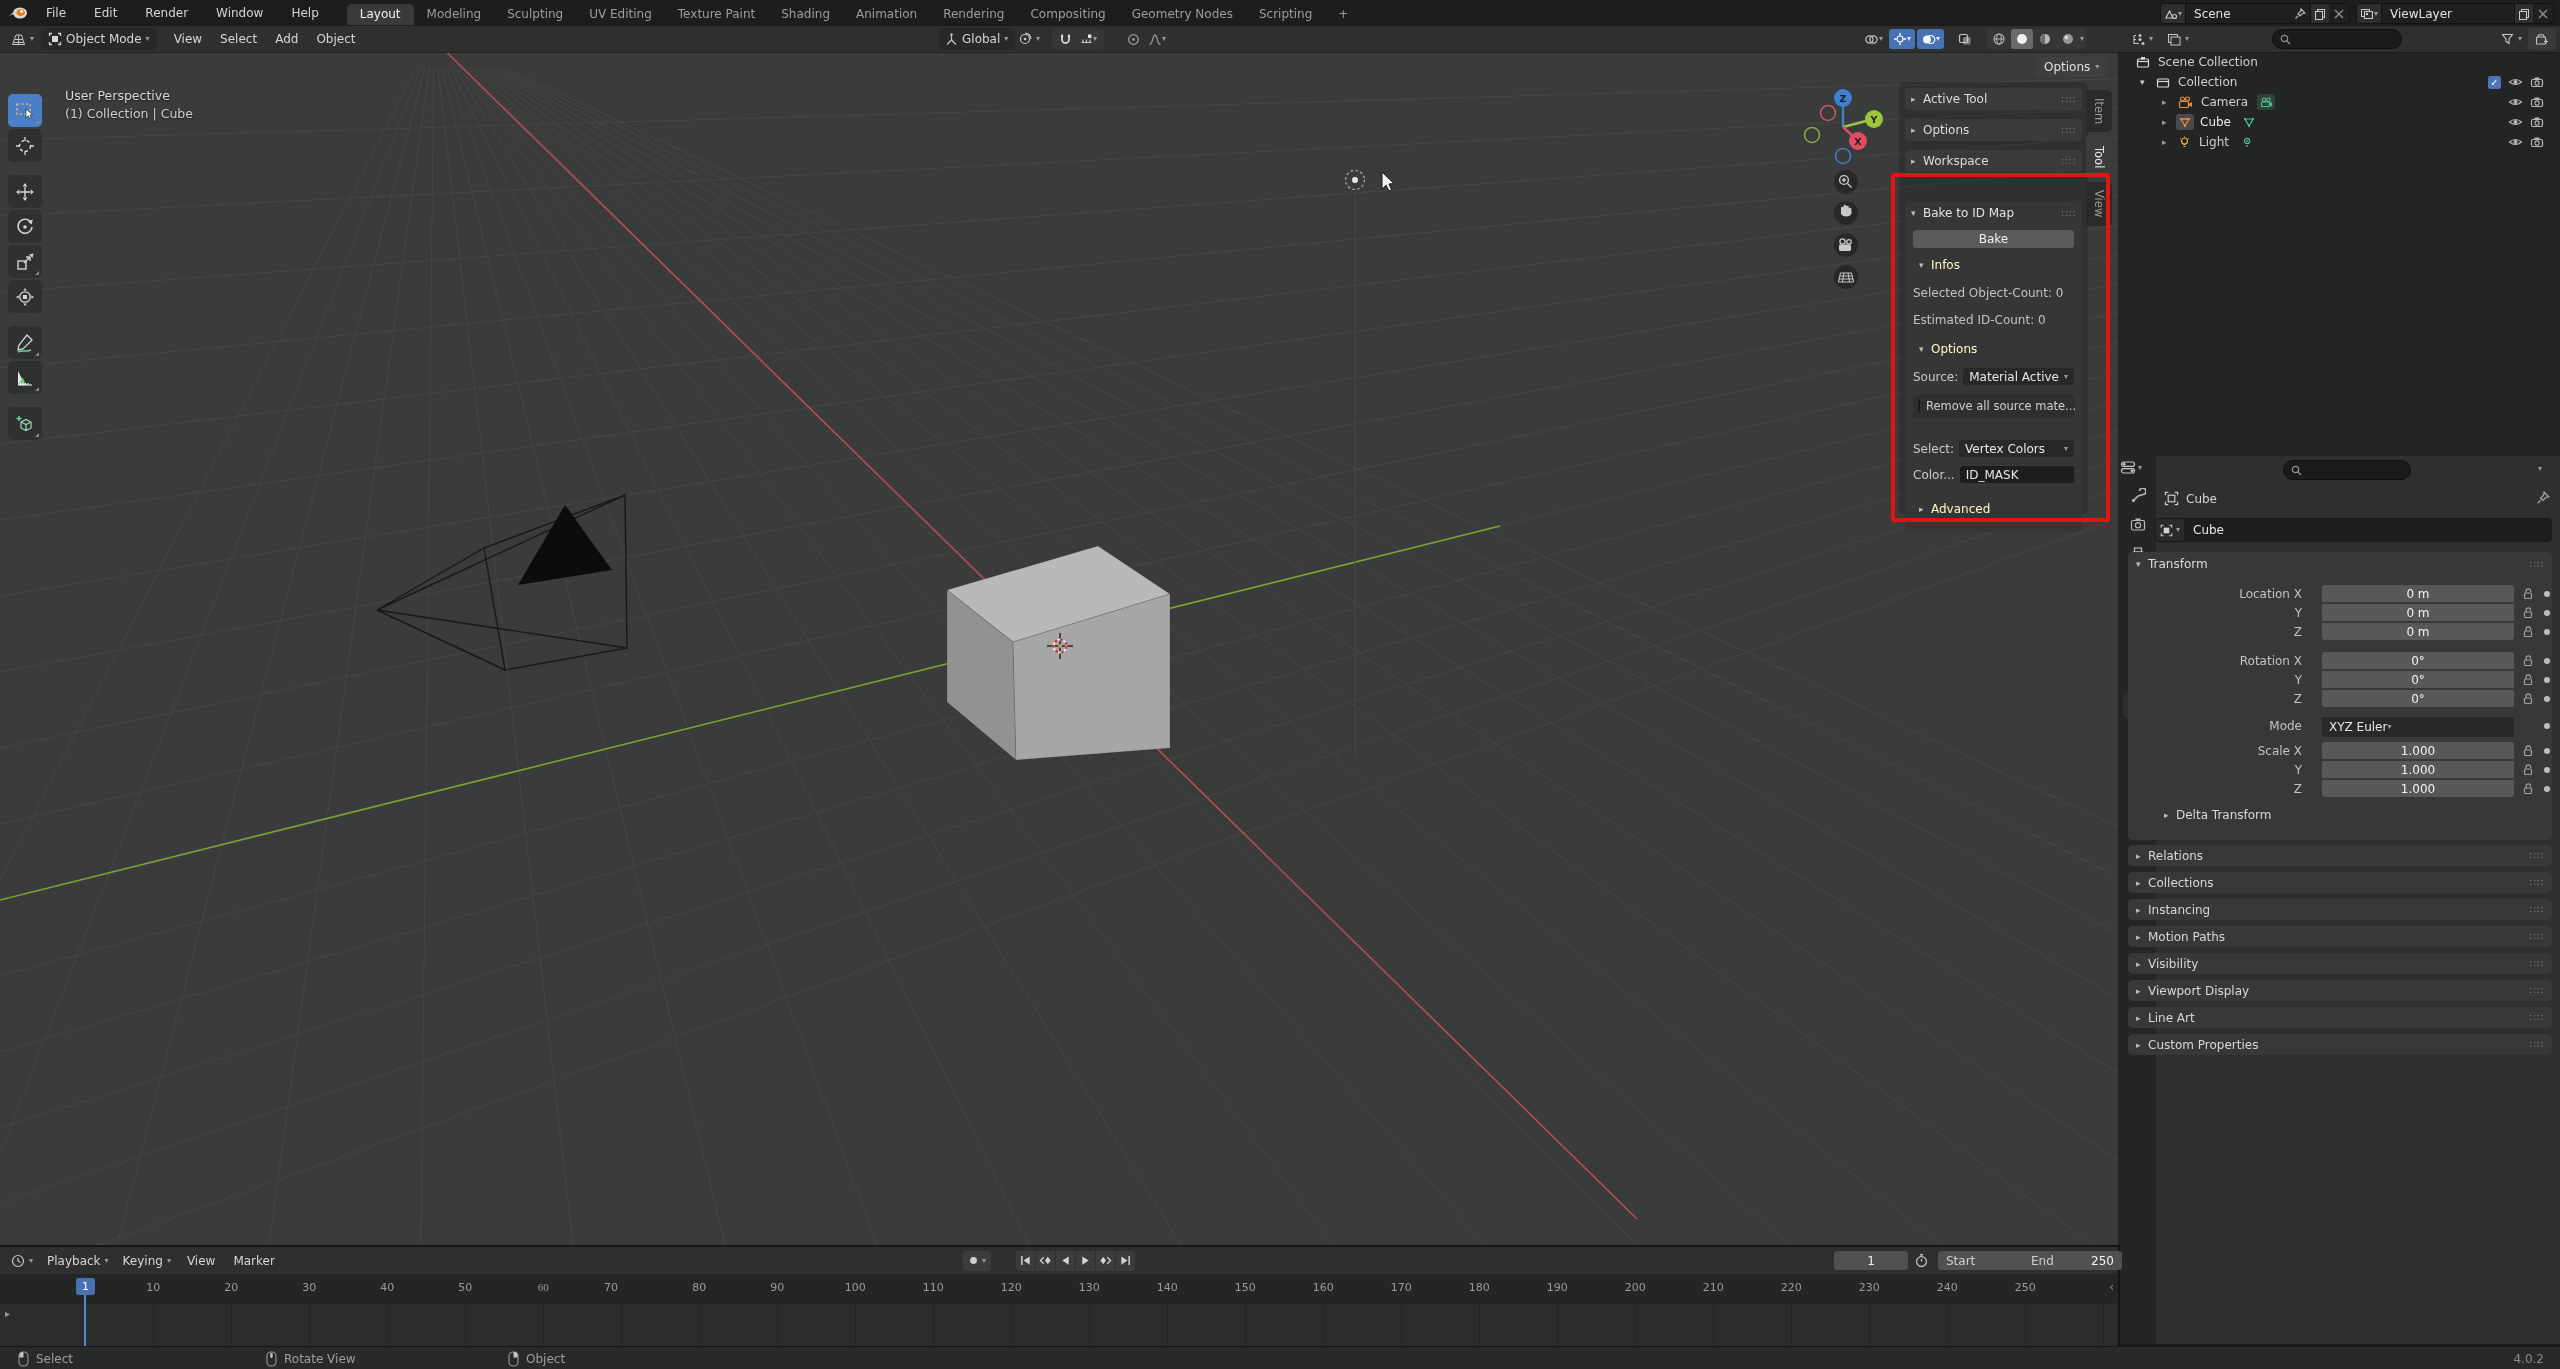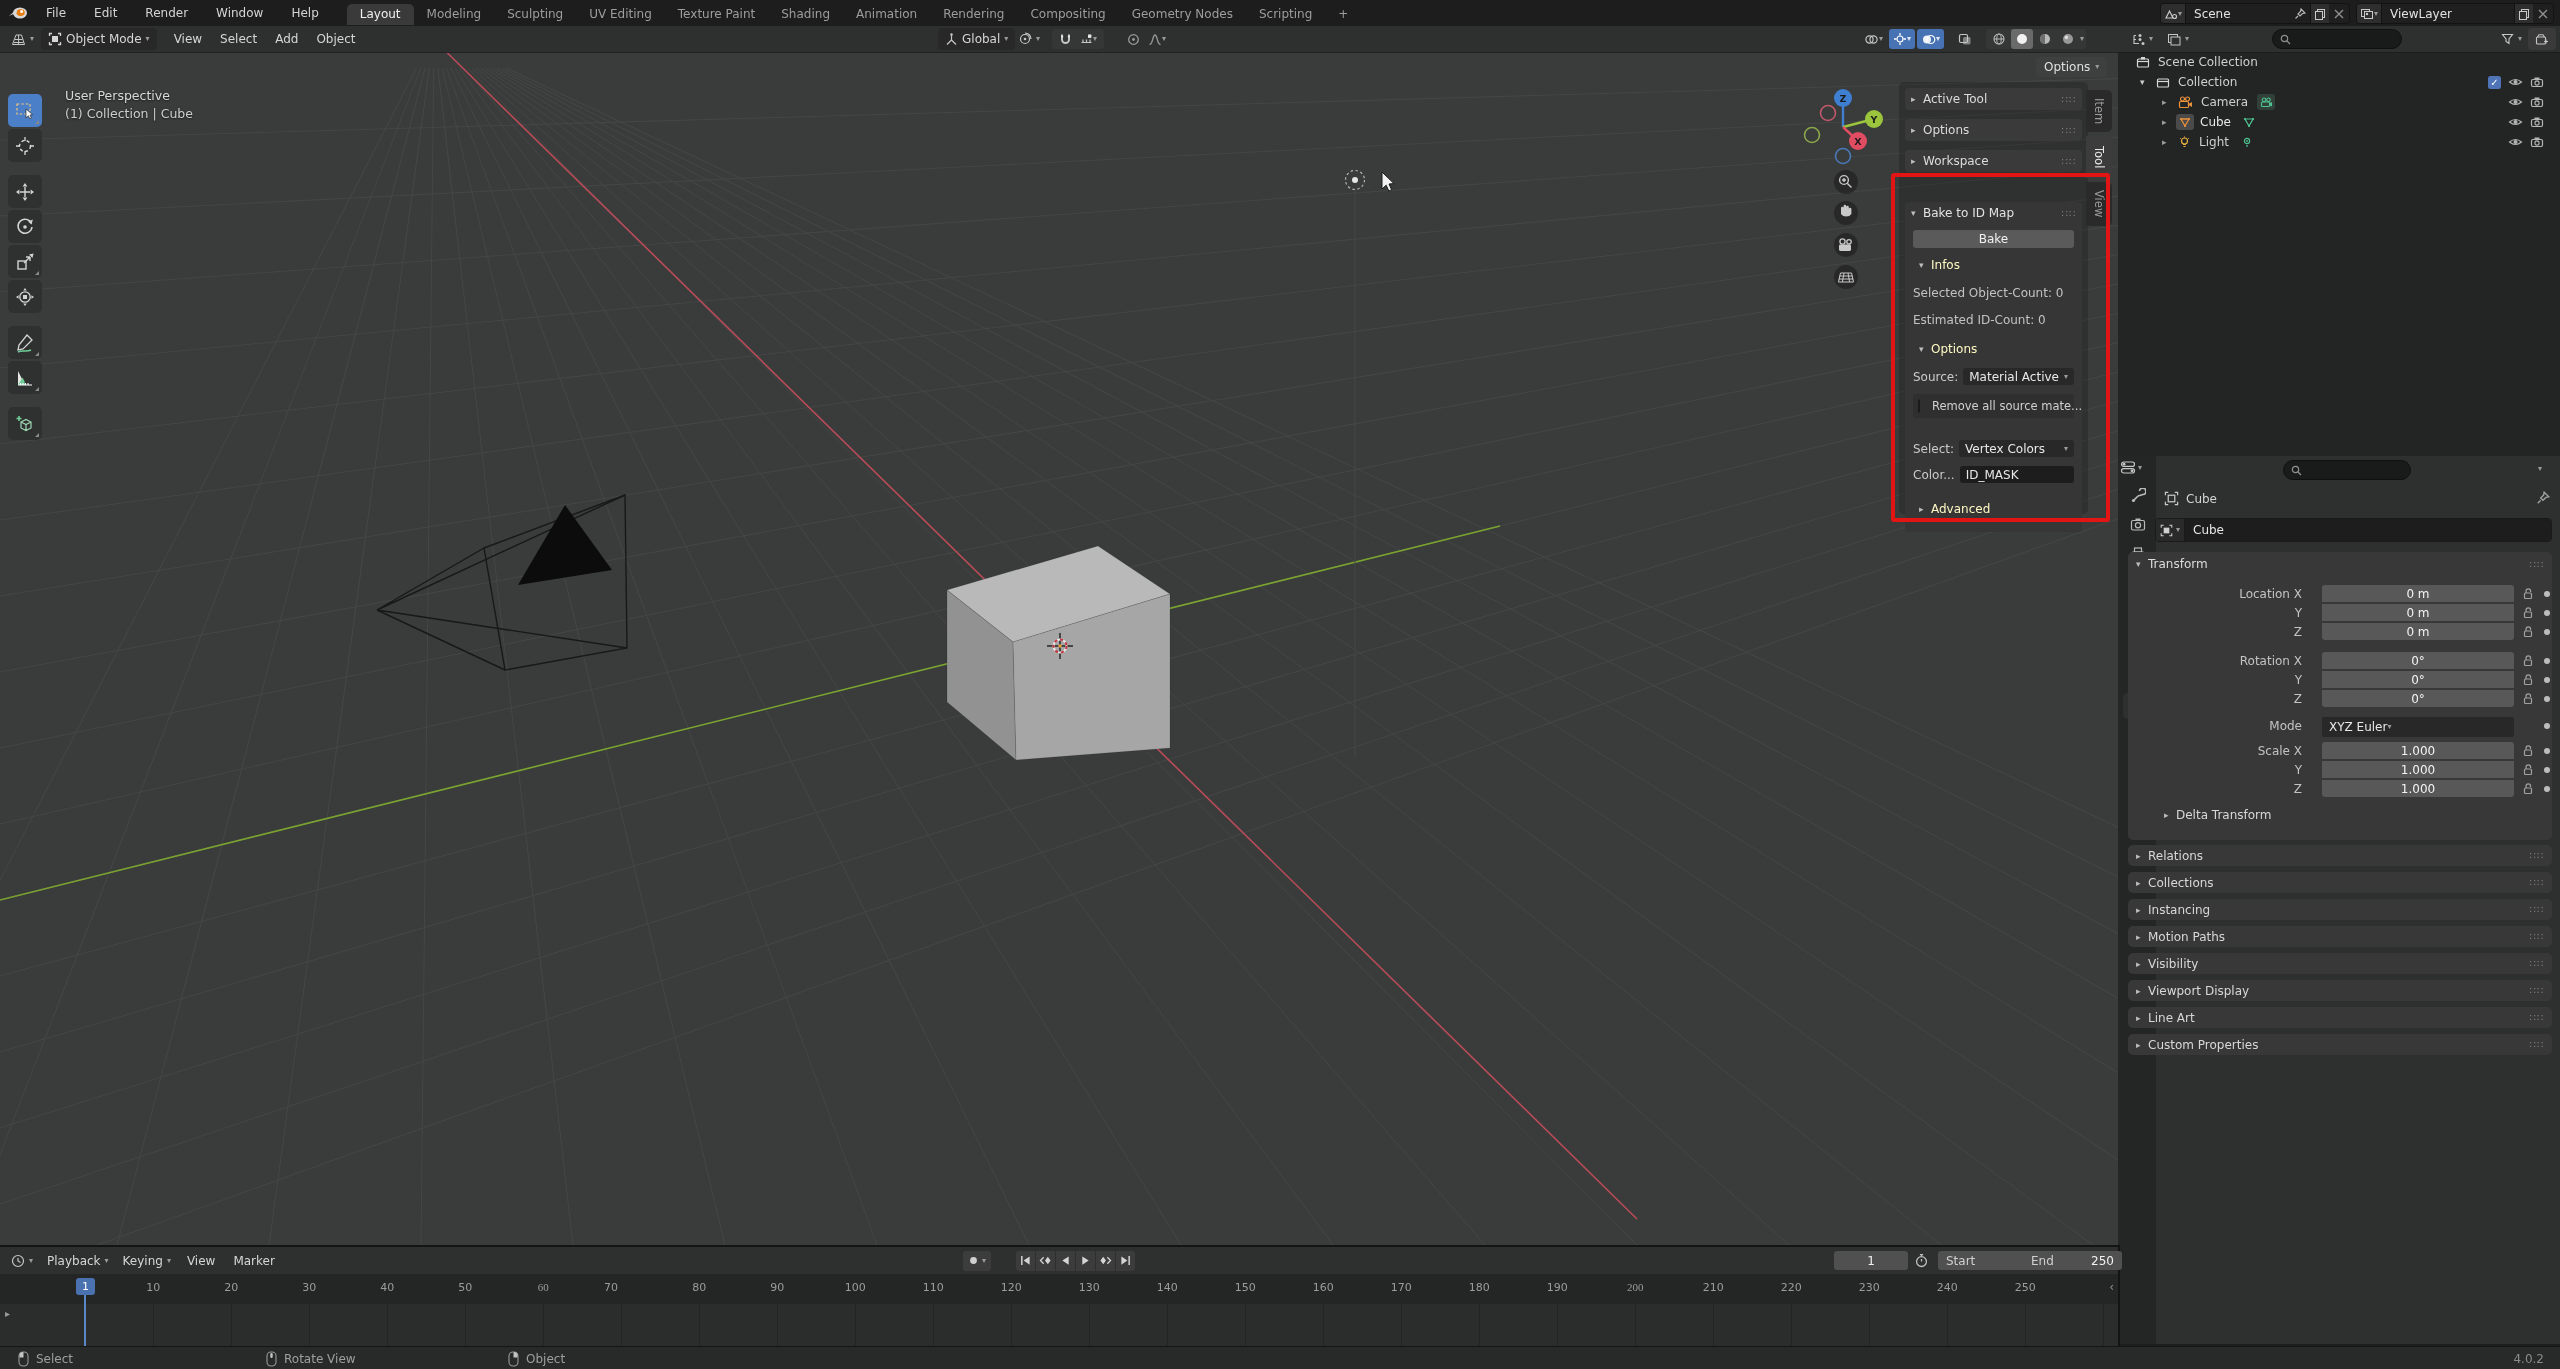--- a/index.html
+++ b/index.html
@@ -508,21 +508,21 @@
         <span class="chev">▾</span>
           <span class="bk-sub">Options</span>
       </div>
       <div class="flex" style="position:absolute;left:8px;top:166px;width:161px;gap:5px">
         <span style="color:#cacaca">Source:</span>
         <span class="bk-drop">
             <span>Material Active</span>
             <span class="da">▾</span>
           </span>
       </div>
-      <div class="flex" style="position:absolute;left:8px;top:192px;width:161px;height:24px;background:#2f2f2f;border-radius:3px;padding:0 5px;box-sizing:border-box;gap:12px">
+      <div class="flex" style="position:absolute;left:8px;top:192px;width:161px;height:24px;background:#2f2f2f;border-radius:3px;padding:0 5px;box-sizing:border-box;gap:6px">
         <span style="width:12px;height:12px;background:#545454;border:1px solid #1a1a1a;border-radius:2px"></span>
         <span style="color:#d0d0d0;font-size:11.5px;white-space:nowrap">Remove all source mate...</span>
       </div>
       <div class="flex" style="position:absolute;left:8px;top:238px;width:161px;gap:5px">
         <span style="color:#cacaca">Select:</span>
         <span class="bk-drop">
             <span>Vertex Colors</span>
             <span class="da">▾</span>
           </span>
       </div>
@@ -1090,21 +1090,21 @@
         <span class="tick" style="left: 855.2px;">100</span>
         <span class="tick" style="left: 933.2px;">110</span>
         <span class="tick" style="left: 1011.2px;">120</span>
         <span class="tick" style="left: 1089.2px;">130</span>
         <span class="tick" style="left: 1167.2px;">140</span>
         <span class="tick" style="left: 1245.2px;">150</span>
         <span class="tick" style="left: 1323.2px;">160</span>
         <span class="tick" style="left: 1401.2px;">170</span>
         <span class="tick" style="left: 1479.2px;">180</span>
         <span class="tick" style="left: 1557.2px;">190</span>
-        <span class="tick" style="left: 1635.2px; font-family: Liberation Serif, serif;">200</span>
+        <span class="tick" style="left: 1635.2px;">200</span>
         <span class="tick" style="left: 1713.2px;">210</span>
         <span class="tick" style="left: 1791.2px;">220</span>
         <span class="tick" style="left: 1869.2px;">230</span>
         <span class="tick" style="left: 1947.2px;">240</span>
         <span class="tick" style="left: 2025.2px;">250</span>
       </div>
     <div id="tracks">
       <span class="abs" style="left:5px;top:4px;color:#9a9a9a;font-size:10px">▸</span>
     <div class="vline" style="left: 153.2px;"></div>
         <div class="vline" style="left: 231.2px;"></div>

